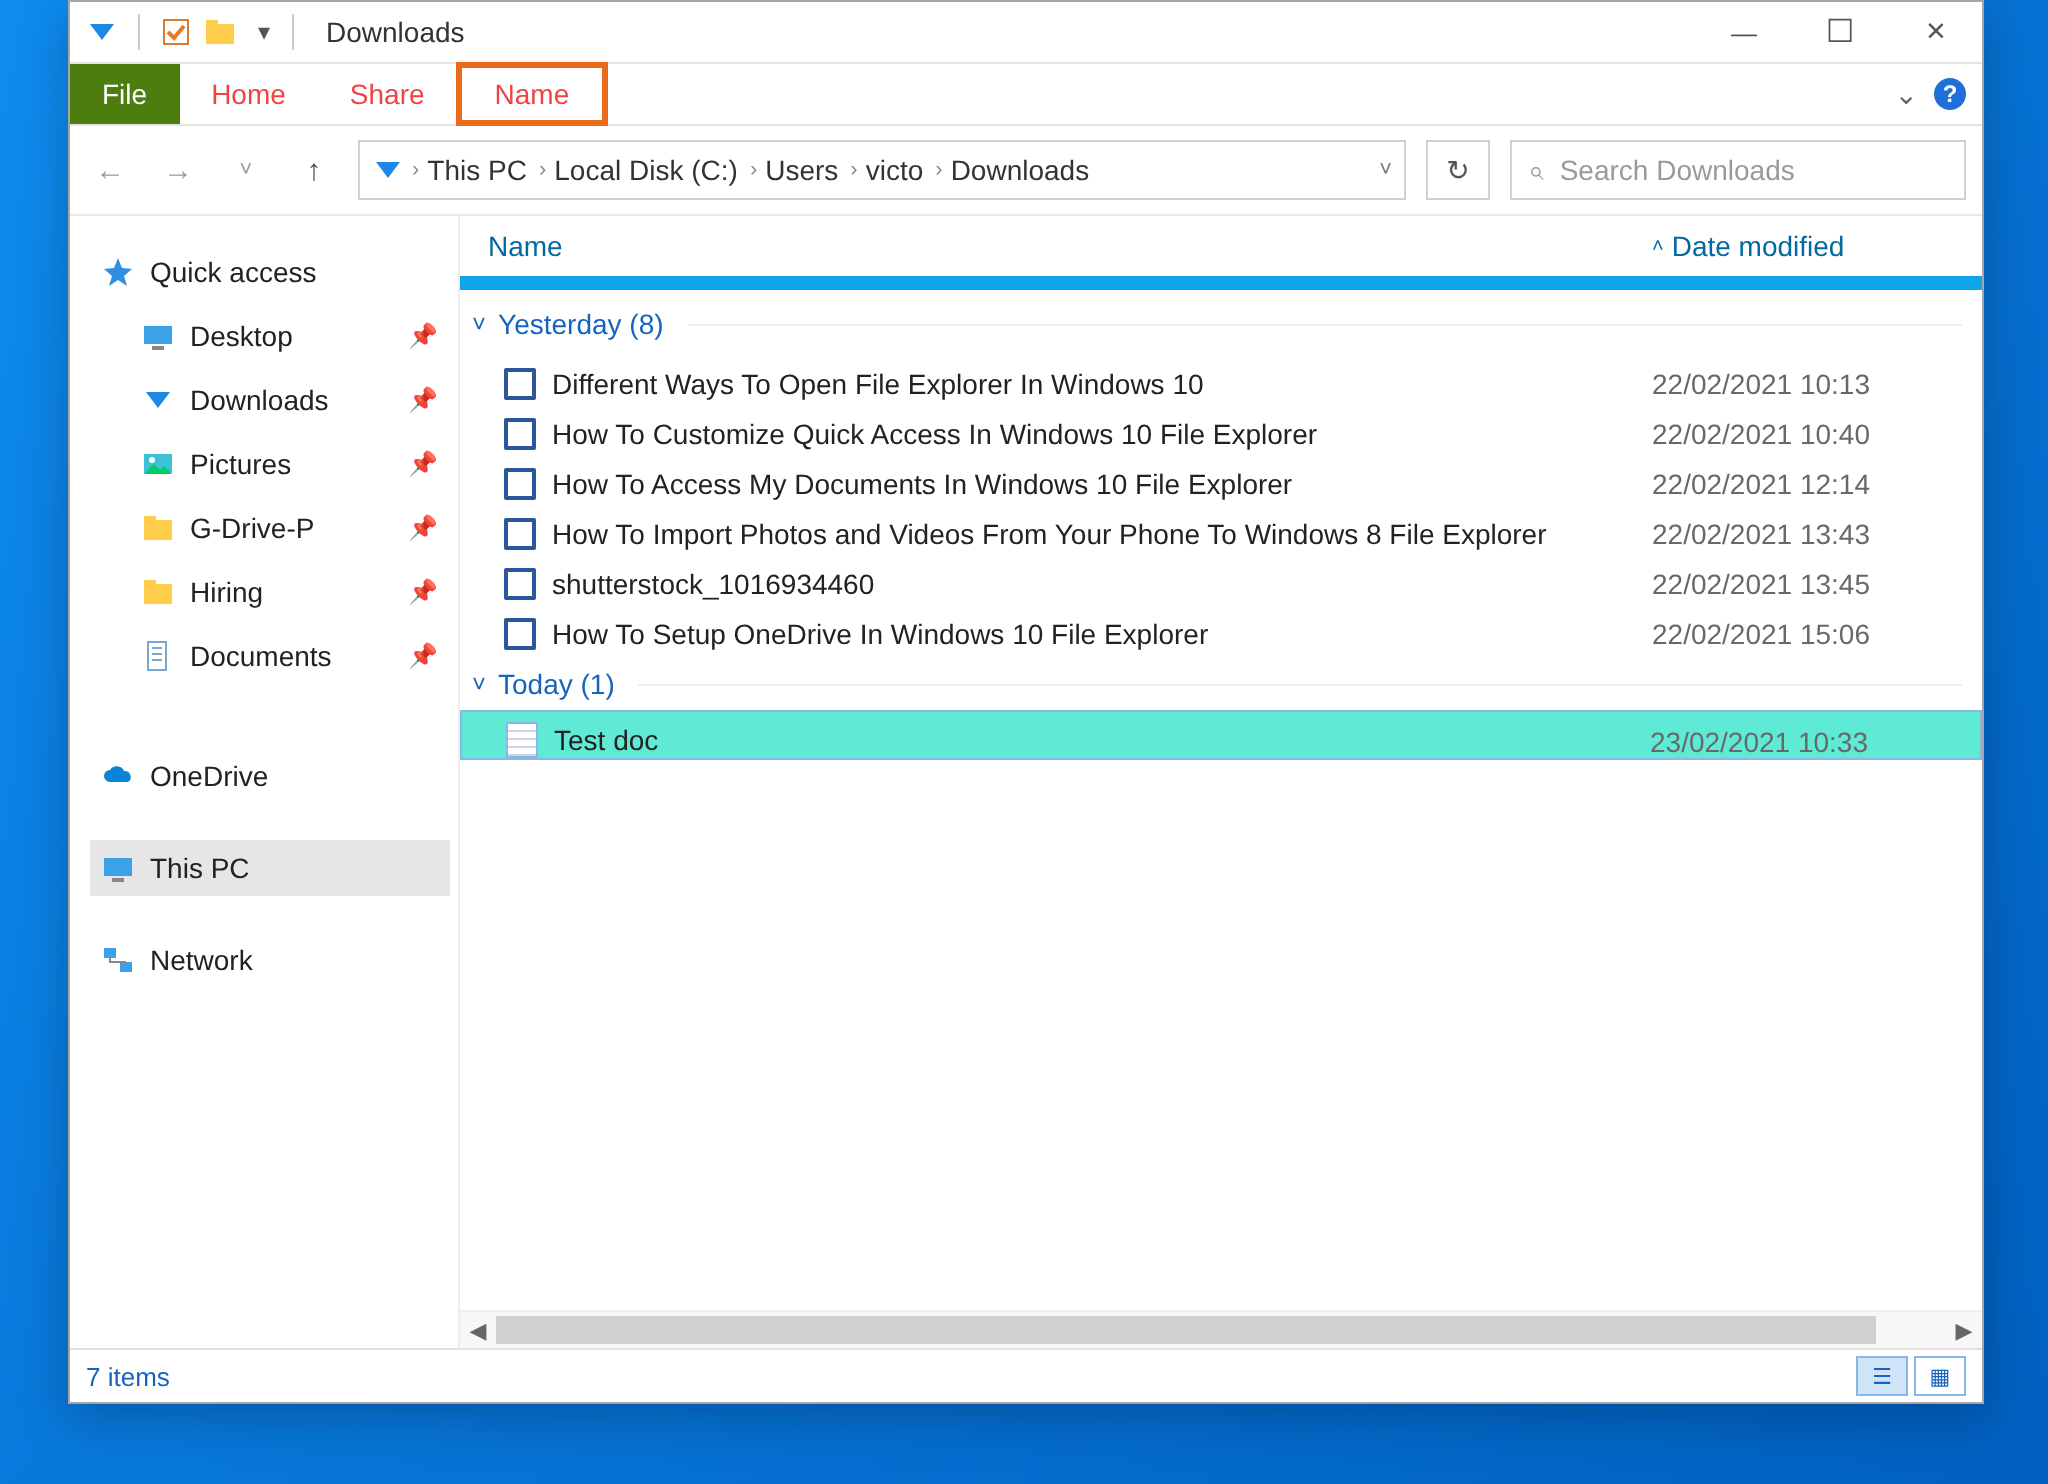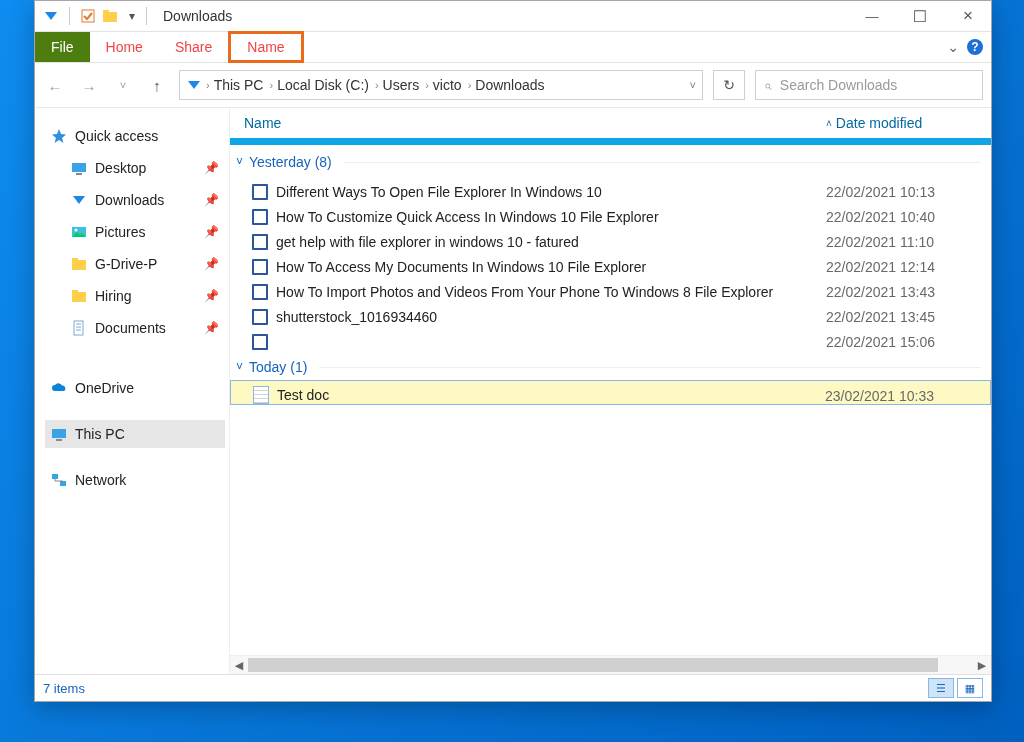--- a/index.html
+++ b/index.html
@@ -40,21 +40,21 @@
 .content{flex:1;display:flex;flex-direction:column;min-width:0}
 .colhead{display:flex;border-bottom:7px solid #0ea5e9;height:30px;align-items:center;color:#0369a1;font-size:14px;padding-left:14px}
 .colhead .cname{flex:1}
 .colhead .cdate{width:165px;display:flex;align-items:center;gap:4px}
 .list{flex:1;overflow:hidden}
 .group{color:#1764bd;display:flex;align-items:center;gap:6px;height:26px;padding-left:6px;margin-top:4px}
 .group .line{flex:1;height:1px;background:#eee;margin-left:6px;margin-right:10px}
 .row{display:flex;align-items:flex-end;height:25px;padding-left:22px;color:#222}
 .row .fname{flex:1;display:flex;align-items:center;gap:8px;overflow:hidden;white-space:nowrap}
 .row .fdate{width:165px;color:#686868}
-.row.sel{background:#fef9c3;border:1px solid #8ab8e6;box-sizing:border-box}
+.row.sel{background:#5eead4;border:1px solid #8ab8e6;box-sizing:border-box}
 .hscroll{height:18px;border-top:1px solid #eee;display:flex;align-items:center;background:#f7f7f7}
 .hscroll .arrow{width:18px;text-align:center;color:#666;font-size:11px}
 .hscroll .track{flex:1;height:16px;position:relative}
 .hscroll .thumb{position:absolute;left:0;top:1px;bottom:1px;width:690px;background:#d0d0d0}
 
 .status{height:26px;border-top:1px solid #e0e0e0;display:flex;align-items:center;padding:0 8px;font-size:13px;color:#1764bd}
 .status .viewbtns{margin-left:auto;display:flex;gap:3px}
 .status .vb{width:24px;height:18px;border:1px solid #8ab8e6;display:flex;align-items:center;justify-content:center;font-size:11px}
 .status .vb.sel{background:#cfe4f7}
 
@@ -279,27 +279,20 @@
           <div class="row">
             <div class="fname">
               <span class="word-ico"></span>
               <span>How To Customize Quick Access In Windows 10 File Explorer</span>
             </div>
             <div class="fdate">22/02/2021 10:40</div>
           </div>
           <div class="row">
             <div class="fname">
               <span class="word-ico"></span>
-              <span>get help with file explorer in windows 10 - fatured</span>
-            </div>
-            <div class="fdate">22/02/2021 11:10</div>
-          </div>
-          <div class="row">
-            <div class="fname">
-              <span class="word-ico"></span>
               <span>How To Access My Documents In Windows 10 File Explorer</span>
             </div>
             <div class="fdate">22/02/2021 12:14</div>
           </div>
           <div class="row">
             <div class="fname">
               <span class="word-ico"></span>
               <span>How To Import Photos and Videos From Your Phone To Windows 8 File Explorer</span>
             </div>
             <div class="fdate">22/02/2021 13:43</div>
@@ -307,20 +300,21 @@
           <div class="row">
             <div class="fname">
               <span class="word-ico"></span>
               <span>shutterstock_1016934460</span>
             </div>
             <div class="fdate">22/02/2021 13:45</div>
           </div>
           <div class="row">
             <div class="fname">
               <span class="word-ico"></span>
+              <span>How To Setup OneDrive In Windows 10 File Explorer</span>
             </div>
             <div class="fdate">22/02/2021 15:06</div>
           </div>
           <div class="group">
             <span style="font-size:12px">˅</span>
             <span>Today (1)</span>
             <span class="line"></span>
           </div>
           <div class="row sel">
             <div class="fname">

